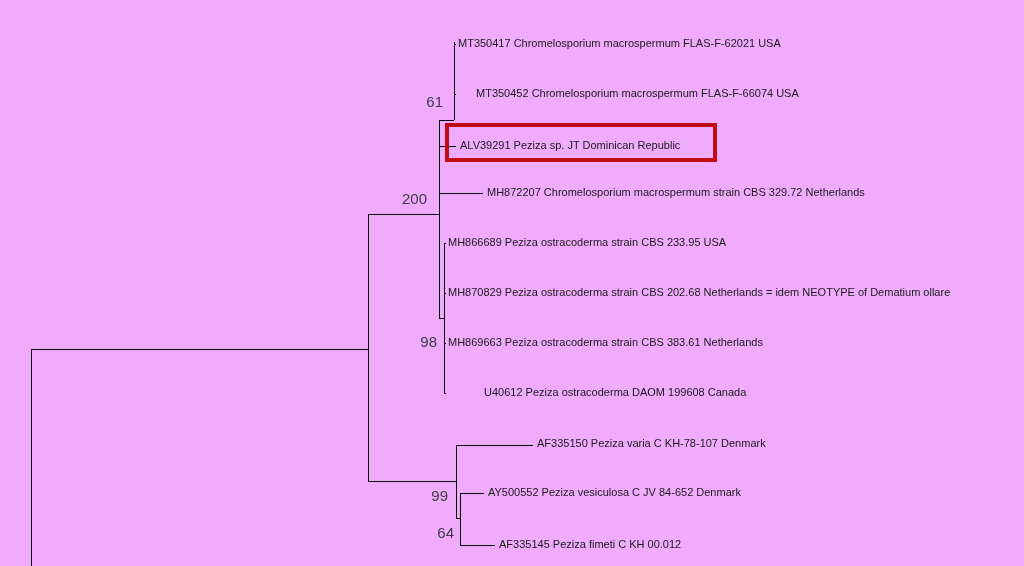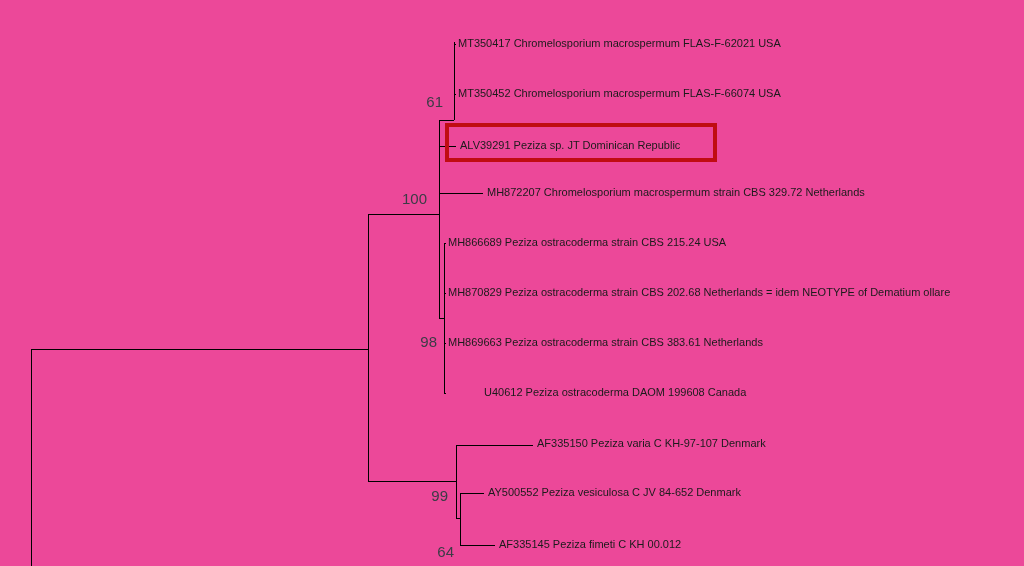--- a/index.html
+++ b/index.html
@@ -28,21 +28,21 @@
   }
   .hlbox{
     position:absolute;
     box-sizing:border-box;
     background:transparent;
   }
 </style>
 </head>
 <body>
 
-<div id="canvas" style="background: #ec4899;">
+<div id="canvas" style="background: #f0abfc;">
     <div class="branch" style="background: rgb(0, 0, 0); left: 31px; top: 349px; width: 1px; height: 217px;"></div>
     <div class="branch" style="background: rgb(0, 0, 0); left: 31px; top: 349px; width: 337px; height: 1px;"></div>
     <div class="branch" style="background: rgb(0, 0, 0); left: 368px; top: 214px; width: 1px; height: 267px;"></div>
     <div class="branch" style="background: rgb(0, 0, 0); left: 368px; top: 214px; width: 71px; height: 1px;"></div>
     <div class="branch" style="background: rgb(0, 0, 0); left: 439px; top: 120px; width: 1px; height: 198px;"></div>
     <div class="branch" style="background: rgb(0, 0, 0); left: 439px; top: 120px; width: 15px; height: 1px;"></div>
     <div class="branch" style="background: rgb(0, 0, 0); left: 454px; top: 42px; width: 1px; height: 78px;"></div>
     <div class="branch" style="background: rgb(0, 0, 0); left: 454px; top: 44px; width: 2px; height: 1px;"></div>
     <div class="branch" style="background: rgb(0, 0, 0); left: 454px; top: 94px; width: 2px; height: 1px;"></div>
     <div class="branch" style="background: rgb(0, 0, 0); left: 439px; top: 146px; width: 17px; height: 1px;"></div>
@@ -54,29 +54,29 @@
     <div class="branch" style="background: rgb(0, 0, 0); left: 444px; top: 343px; width: 2px; height: 1px;"></div>
     <div class="branch" style="background: rgb(0, 0, 0); left: 444px; top: 393px; width: 2px; height: 1px;"></div>
     <div class="branch" style="background: rgb(0, 0, 0); left: 368px; top: 481px; width: 88px; height: 1px;"></div>
     <div class="branch" style="background: rgb(0, 0, 0); left: 456px; top: 445px; width: 1px; height: 73px;"></div>
     <div class="branch" style="background: rgb(0, 0, 0); left: 456px; top: 445px; width: 77px; height: 1px;"></div>
     <div class="branch" style="background: rgb(0, 0, 0); left: 456px; top: 518px; width: 4px; height: 1px;"></div>
     <div class="branch" style="background: rgb(0, 0, 0); left: 460px; top: 493px; width: 1px; height: 52px;"></div>
     <div class="branch" style="background: rgb(0, 0, 0); left: 460px; top: 493px; width: 24px; height: 1px;"></div>
     <div class="branch" style="background: rgb(0, 0, 0); left: 460px; top: 545px; width: 35px; height: 1px;"></div>
     <div class="taxon" style="left: 458px; top: 37px; color: rgb(27, 27, 27);">MT350417 Chromelosporium macrospermum FLAS-F-62021 USA</div>
-    <div class="taxon" style="left: 458px; top: 87px; color: rgb(27, 27, 27);">MT350452 Chromelosporium macrospermum FLAS-F-66074 USA</div>
+    <div class="taxon" style="left: 476px; top: 87px; color: rgb(27, 27, 27);">MT350452 Chromelosporium macrospermum FLAS-F-66074 USA</div>
     <div class="taxon" style="left: 460px; top: 139px; color: rgb(27, 27, 27);">ALV39291 Peziza sp. JT Dominican Republic</div>
     <div class="taxon" style="left: 487px; top: 186px; color: rgb(27, 27, 27);">MH872207 Chromelosporium macrospermum strain CBS 329.72 Netherlands</div>
-    <div class="taxon" style="left: 448px; top: 236px; color: rgb(27, 27, 27);">MH866689 Peziza ostracoderma strain CBS 215.24 USA</div>
+    <div class="taxon" style="left: 448px; top: 236px; color: rgb(27, 27, 27);">MH866689 Peziza ostracoderma strain CBS 233.95 USA</div>
     <div class="taxon" style="left: 448px; top: 286px; color: rgb(27, 27, 27);">MH870829 Peziza ostracoderma strain CBS 202.68 Netherlands = idem NEOTYPE of Dematium ollare</div>
     <div class="taxon" style="left: 448px; top: 336px; color: rgb(27, 27, 27);">MH869663 Peziza ostracoderma strain CBS 383.61 Netherlands</div>
     <div class="taxon" style="left: 447px; top: 386px; color: rgb(27, 27, 27); margin-left: 37px;">U40612 Peziza ostracoderma DAOM 199608 Canada</div>
-    <div class="taxon" style="left: 537px; top: 437px; color: rgb(27, 27, 27);">AF335150 Peziza varia C KH-97-107 Denmark</div>
+    <div class="taxon" style="left: 537px; top: 437px; color: rgb(27, 27, 27);">AF335150 Peziza varia C KH-78-107 Denmark</div>
     <div class="taxon" style="left: 488px; top: 486px; color: rgb(27, 27, 27);">AY500552 Peziza vesiculosa C JV 84-652 Denmark</div>
     <div class="taxon" style="left: 499px; top: 538px; color: rgb(27, 27, 27);">AF335145 Peziza fimeti C KH 00.012</div>
     <div class="bootstrap" style="left: 443px; top: 97px; color: rgb(60, 60, 70);">61</div>
-    <div class="bootstrap" style="left: 427px; top: 194px; color: rgb(60, 60, 70);">100</div>
+    <div class="bootstrap" style="left: 427px; top: 194px; color: rgb(60, 60, 70);">200</div>
     <div class="bootstrap" style="left: 437px; top: 337px; color: rgb(60, 60, 70);">98</div>
     <div class="bootstrap" style="left: 448px; top: 491px; color: rgb(60, 60, 70);">99</div>
-    <div class="bootstrap" style="left: 454px; top: 528px; color: rgb(60, 60, 70); margin-top: 19px;">64</div>
+    <div class="bootstrap" style="left: 454px; top: 528px; color: rgb(60, 60, 70);">64</div>
     <div class="hlbox" style="left: 445px; top: 123px; width: 272px; height: 39px; border: 4px solid rgb(192, 12, 18);"></div>
   </div>
 
 </body></html>

